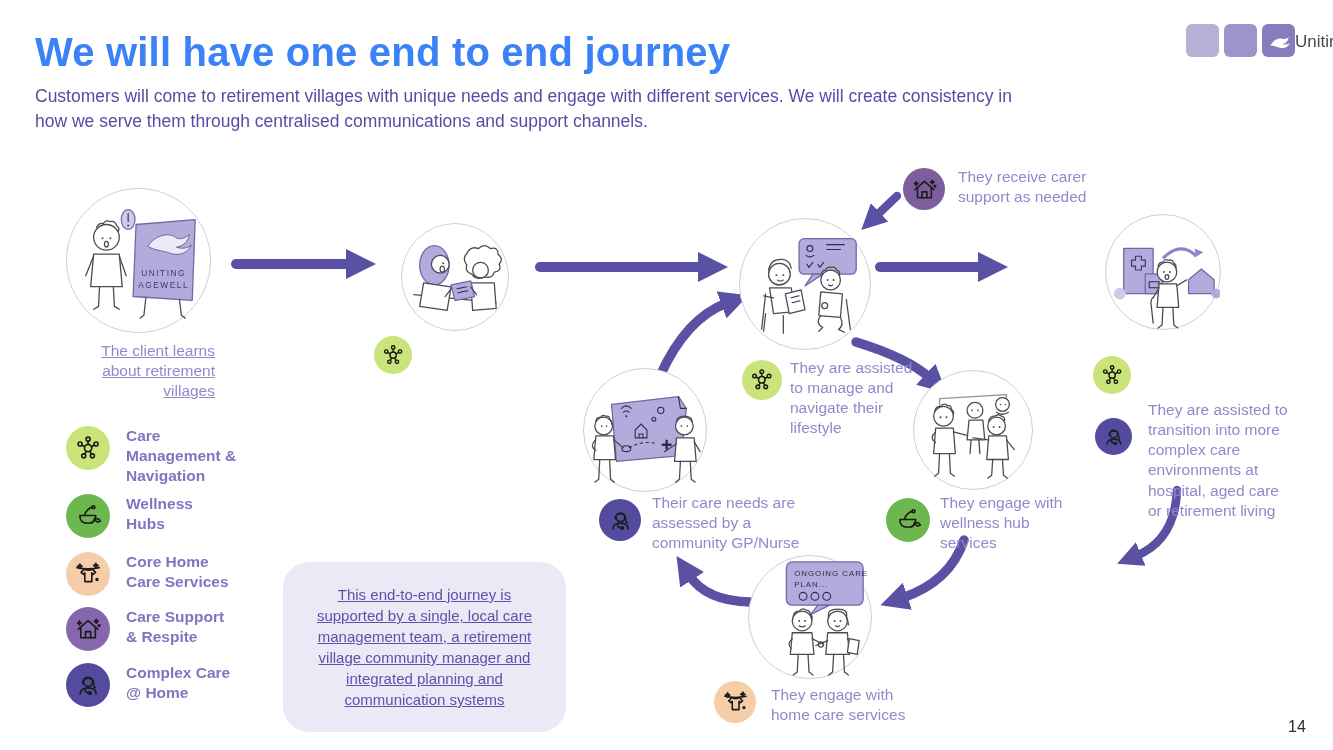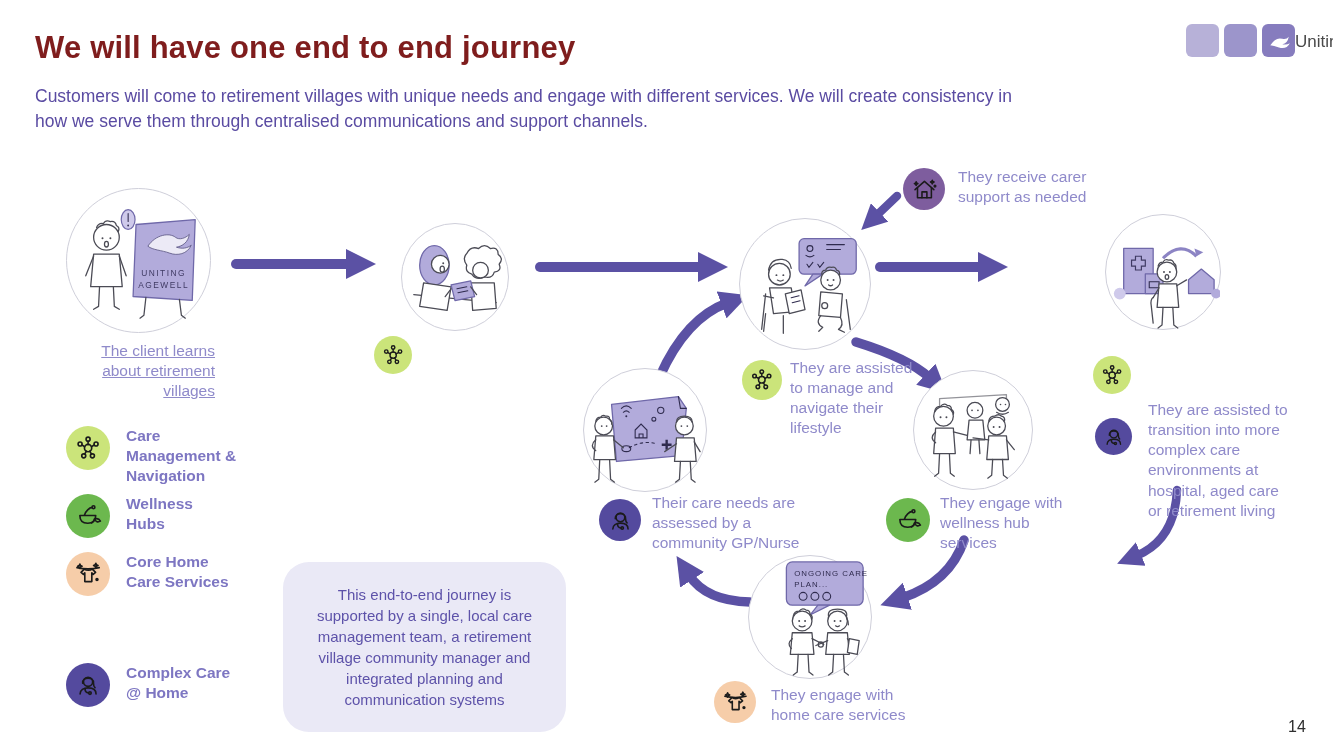--- a/index.html
+++ b/index.html
@@ -1,33 +1,33 @@
 <!DOCTYPE html>
 <html><head>
 <meta charset="utf-8">
 <style>
   html,body { margin:0; padding:0; background:#fff; }
   .slide { position:relative; width:1333px; height:750px; background:#fff; overflow:hidden;
            font-family:"Liberation Sans", sans-serif; }
   .abs { position:absolute; }
-  .title { font-size:31px; font-weight:bold; color:#7f1d1d; letter-spacing:.2px;text-align:right; }
+  .title { font-size:40px; font-weight:bold; color:#3b82f6; letter-spacing:.2px;text-align:right; }
   .subtitle { font-size:17.5px; color:#5a4ba2; line-height:1.42; white-space:pre-line; }
   .cap { font-size:15.5px; color:#8f8aca; line-height:1.3; white-space:pre-line; }
   .cap.center { text-align:right;text-decoration:underline; }
   .legend-row { position:absolute; display:flex; align-items:flex-start; gap:16px; }
   .legend-label { font-size:15.5px; font-weight:bold; color:#7d76c2; line-height:1.28; white-space:pre-line; }
   .badge { border-radius:50%; display:flex; align-items:center; justify-content:center; flex:0 0 auto; }
   .badge svg { width:64%; height:64%; }
   .bg-cmn { background:#cbe47a; } .bg-wh { background:#6cb84e; } .bg-chcs { background:#f6cda9; }
   .bg-csr { background:#8667ad; } .bg-cch { background:#544a9e; } .bg-carer { background:#7e5d9e; }
   .bubble-circle { position:absolute; border-radius:50%; background:#fff; border:1.5px solid #cfcfda;
                    display:flex; align-items:center; justify-content:center; box-sizing:border-box; }
   .bubble-circle svg { width:100%; height:100%; }
   .note-box { background:#eae9f6; border-radius:26px; color:#5d52a9; font-size:15px; text-align:center;
-              white-space:pre-line; line-height:1.4; padding:22px 28px; box-sizing:border-box; }
+              white-space:pre-line; line-height:1.4; padding:22px 28px; box-sizing:border-box;text-decoration:underline; }
   .page-num { font-size:16px; color:#2f2f2f; }
   .logo { display:flex; flex-direction:row; align-items:center; }
   .logo-squares { display:flex; gap:5px; }
   .logo-sq { width:33px; height:33px; border-radius:6px; display:flex; align-items:center; justify-content:center; }
   .sq1 { background:#b7b1d8; } .sq2 { background:#9c95cb; } .sq3 { background:#867cbe; }
   .logo-sq svg { width:26px; height:26px; }
   .logo-text { font-size:17px; margin-top:3px; white-space:nowrap; }
   .logo-word1 { color:#4a4a4a; } .logo-word2 { color:#8d82c6; }
   .overlay { position:absolute; left:0; top:0; pointer-events:none; }
   .sk { stroke:#4b4b55; stroke-width:1.3; fill:none; stroke-linecap:round; stroke-linejoin:round; }
@@ -399,20 +399,29 @@
   </div>
   <div class="legend-row" style="left:66px; top:552px;">
     <div class="badge bg-chcs" style="width:44px; height:44px;">
       <svg viewBox="0 0 24 24">
           <use href="#sym-shirt"></use>
         </svg>
     </div>
     <div class="legend-label">Core Home
 Care Services</div>
   </div>
+  <div class="legend-row" style="left:66px; top:607px;">
+    <div class="badge bg-csr" style="width:44px; height:44px;">
+      <svg viewBox="0 0 24 24">
+          <use href="#sym-house"></use>
+        </svg>
+    </div>
+    <div class="legend-label">Care Support
+&amp; Respite</div>
+  </div>
   <div class="legend-row" style="left:66px; top:663px;">
     <div class="badge bg-cch" style="width:44px; height:44px;">
       <svg viewBox="0 0 24 24">
           <use href="#sym-nurse"></use>
         </svg>
     </div>
     <div class="legend-label">Complex Care
 @ Home</div>
   </div>
 

